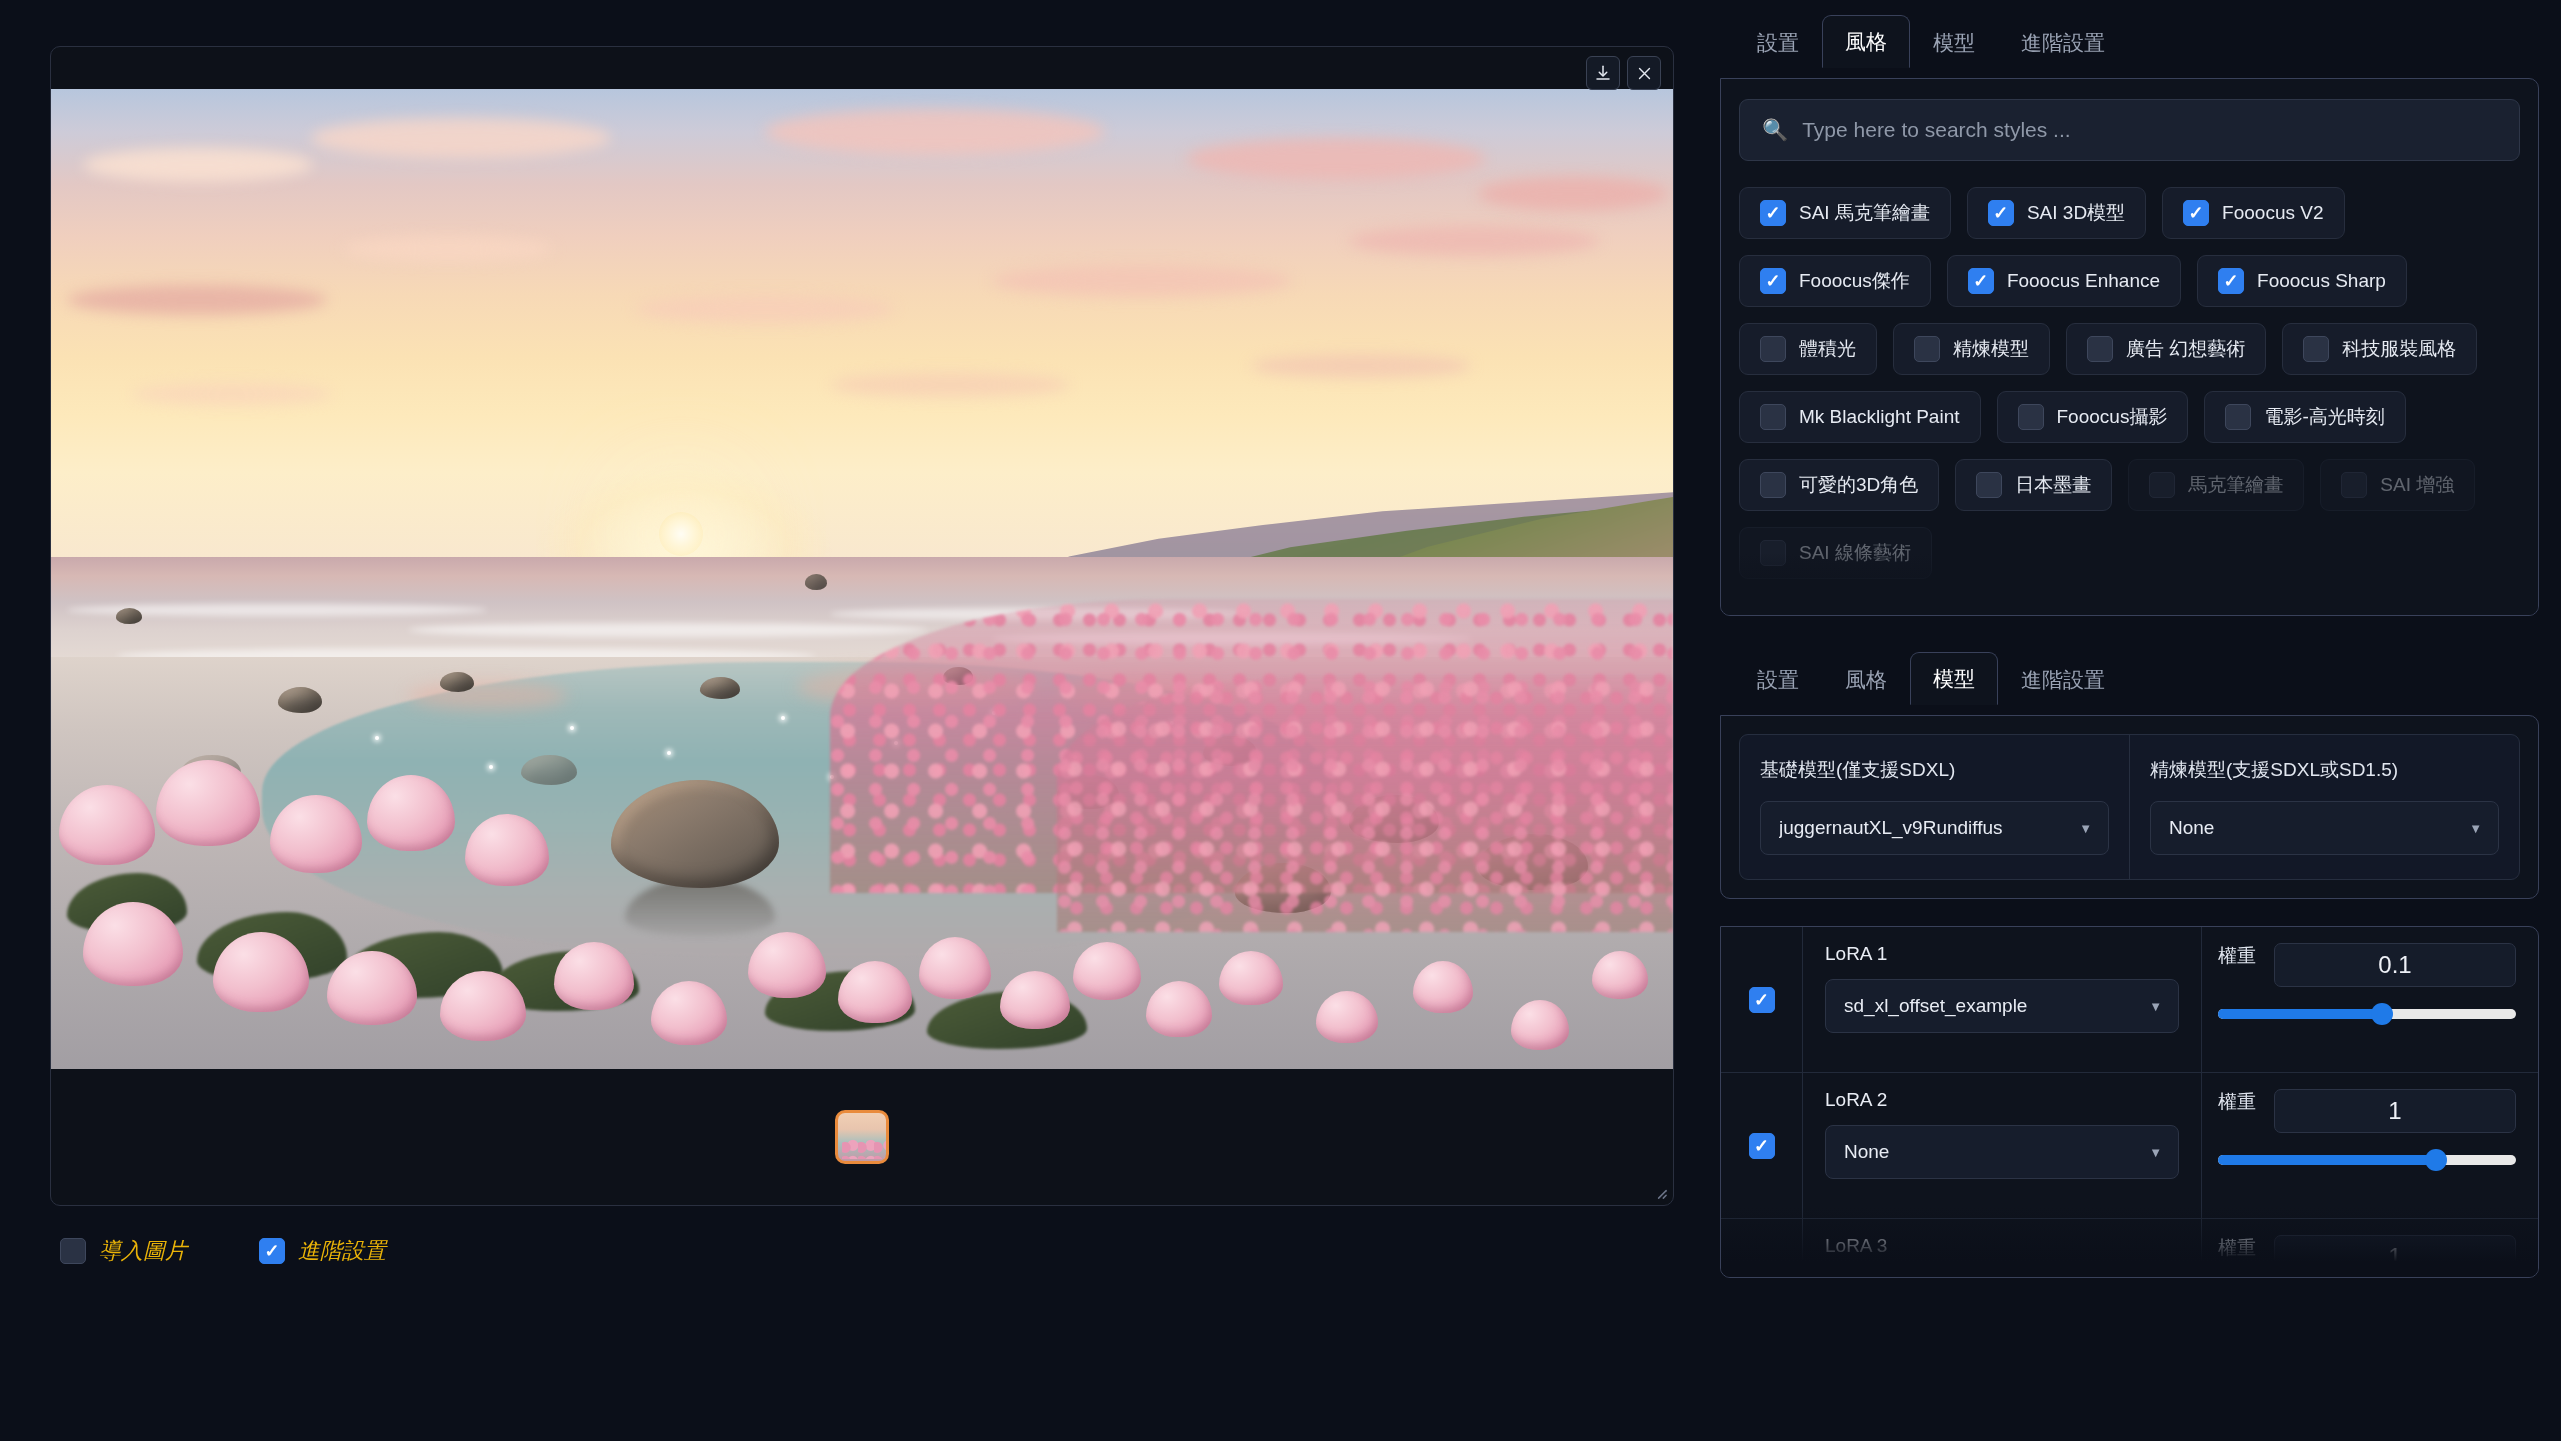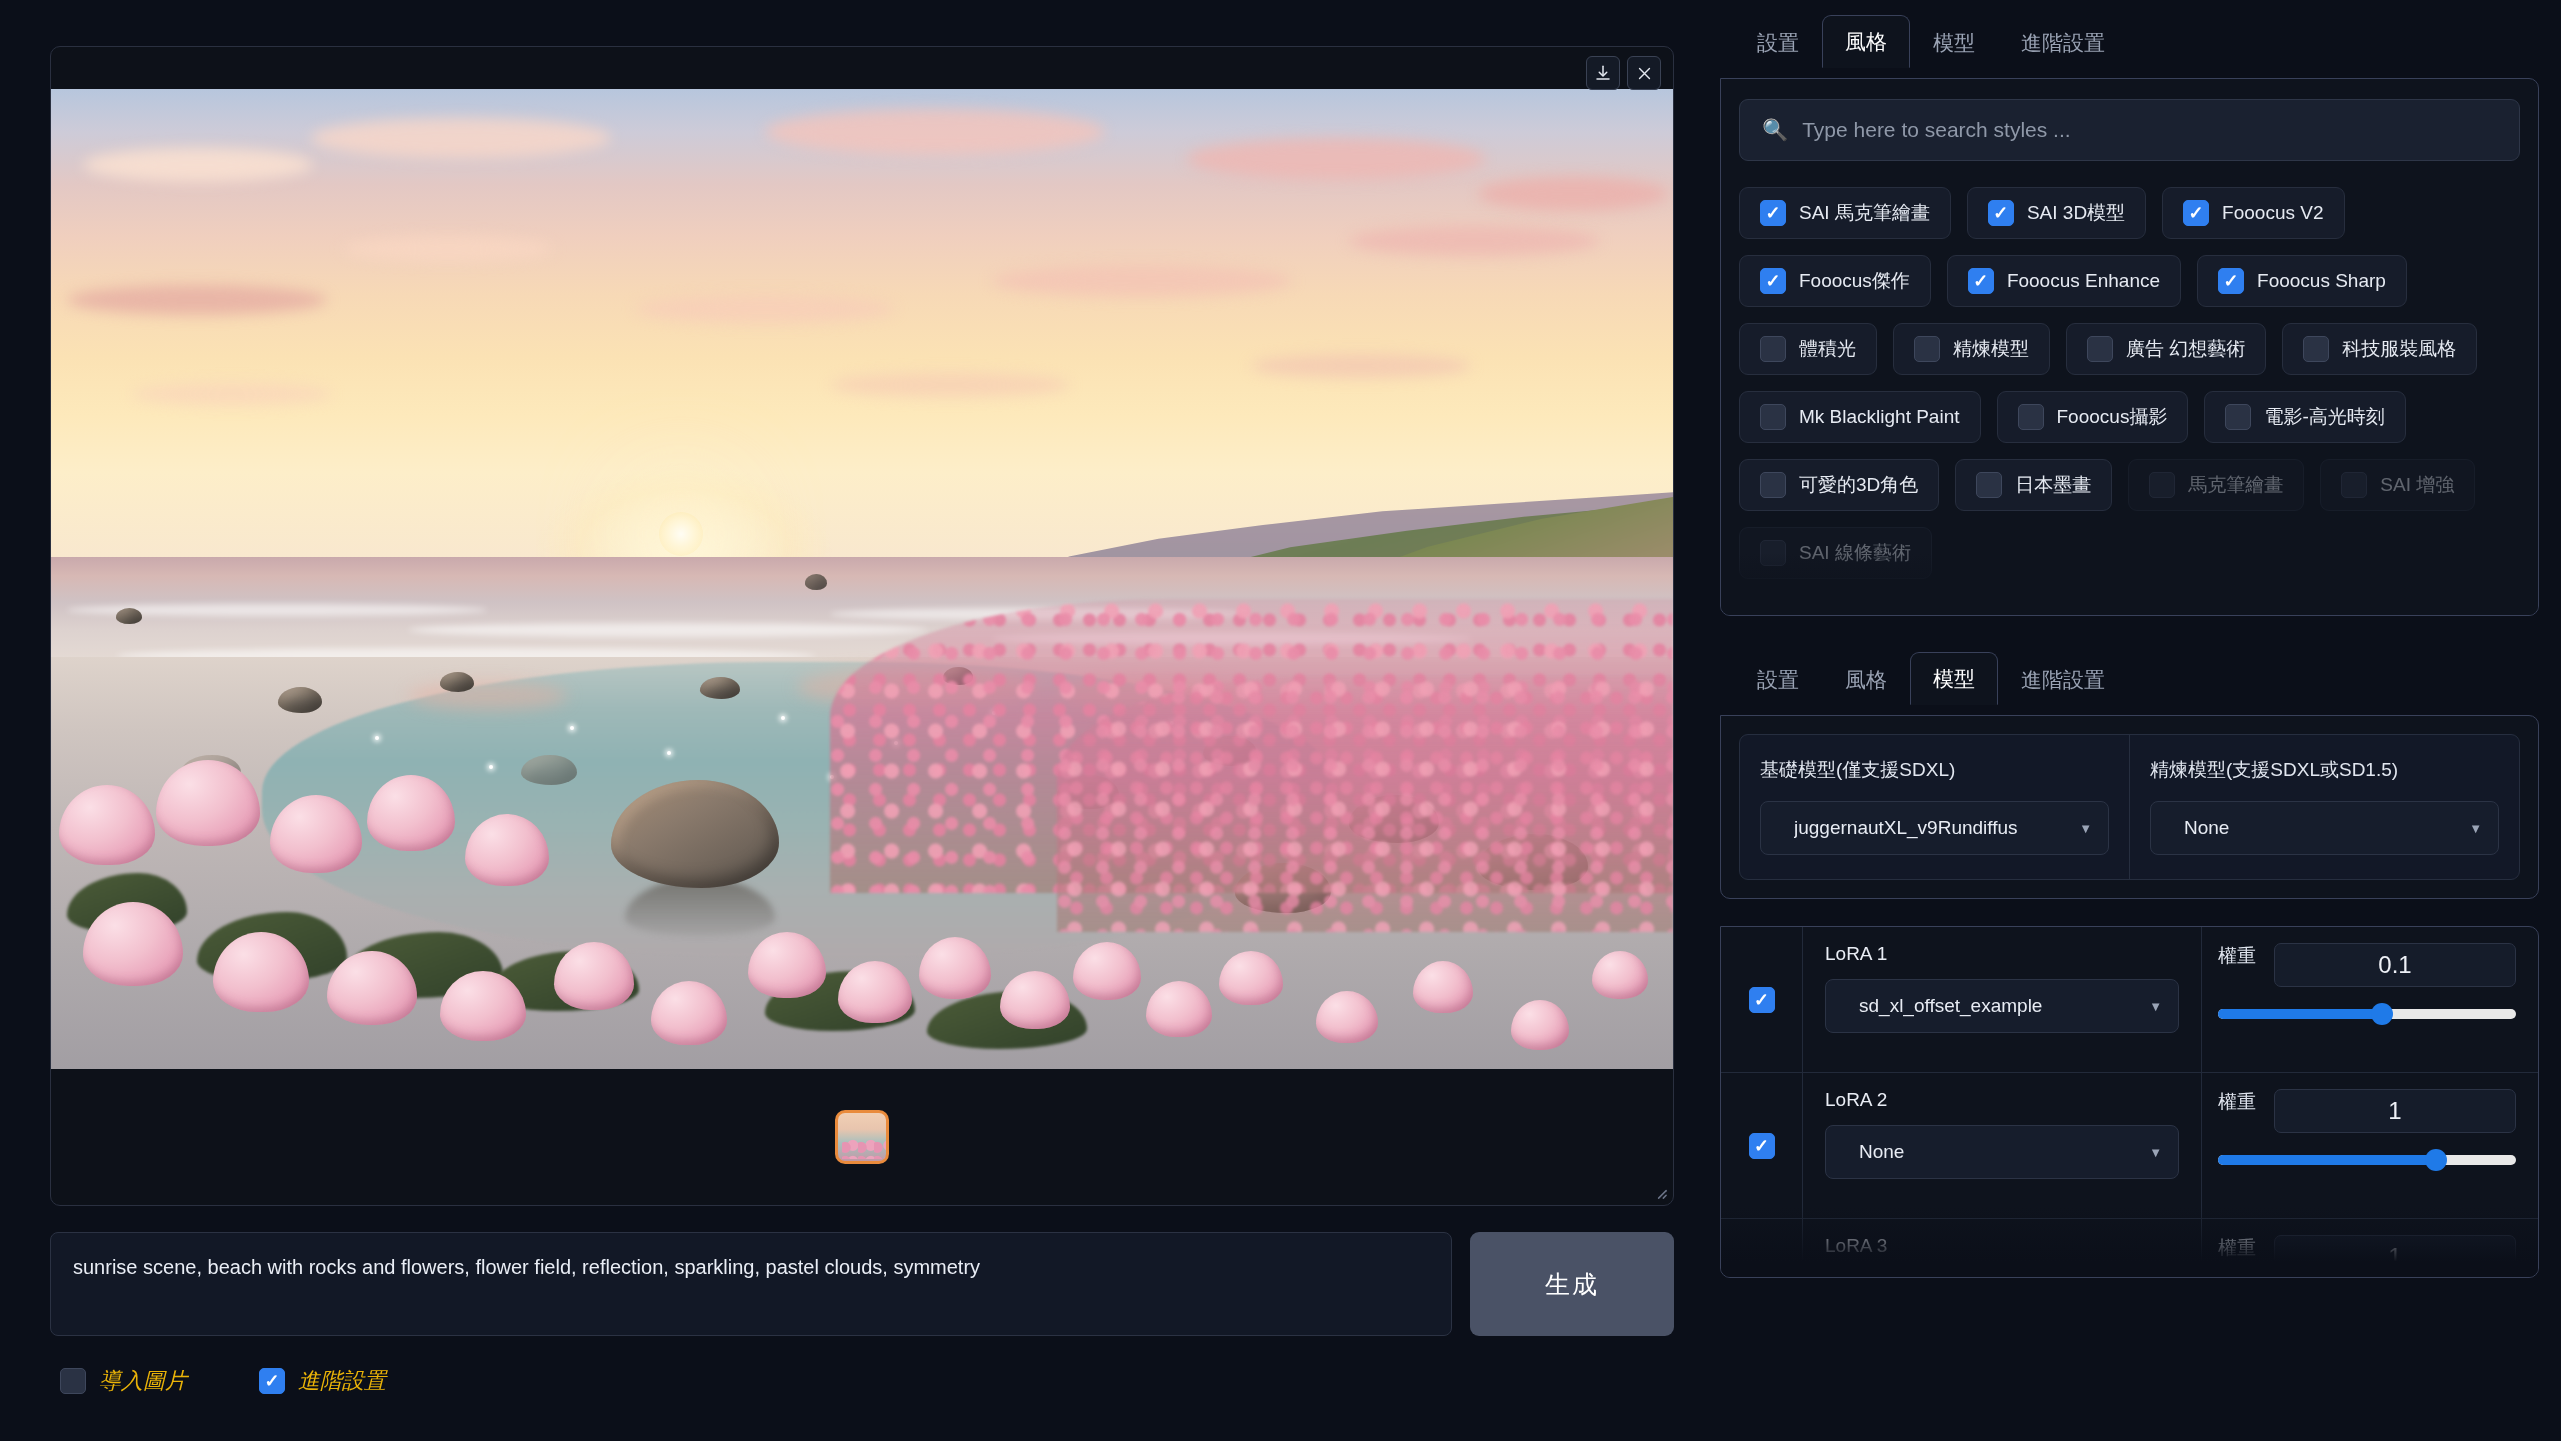--- a/index.html
+++ b/index.html
@@ -282,21 +282,21 @@
     border: 1px solid #2b3purple;
     border: 1px solid #2b3purple;
     border: 1px solid #2b3345;
     border-radius: 8px;
     display: flex; align-items: center; justify-content: space-between;
     padding: 0 16px 0 18px;
     color: #e8ecf4; font-size: 19px;
     overflow: hidden;
   }
   .select .caret { color: #9aa4b6; font-size: 13px; flex: 0 0 auto; margin-left: 8px; }
-  .select .sel-txt { overflow: hidden; text-overflow: clip; white-space: nowrap; margin-left: 15px; }
+  .select .sel-txt { overflow: hidden; text-overflow: clip; white-space: nowrap; }
 
   .lora-panel { margin-top: 16px; padding: 0; overflow: hidden; position: relative; height: 352px; }
   .lora-row { display: flex; border-bottom: 1px solid #222a3a; min-height: 146px; }
   .lora-row:last-child { border-bottom: none; }
   .lora-chk { width: 82px; display: flex; align-items: center; justify-content: center;
               border-right: 1px solid #222a3a; }
   .lora-mid { flex: 1; padding: 16px 22px 18px 22px; border-right: 1px solid #222a3a; }
   .lora-name { color: #e9edf5; font-size: 19px; margin-bottom: 14px; }
   .lora-right { width: 336px; padding: 16px 22px 18px 16px; }
   .w-head { display: flex; align-items: flex-start; gap: 18px; }
@@ -446,24 +446,20 @@
       </div>
 
       <div class="resize-handle">
         <svg width="15" height="15" viewBox="0 0 16 16" fill="none" stroke="currentColor" stroke-width="1.6" stroke-linecap="round">
             <path d="M14 6L6 14"></path>
             <path d="M14 11l-3 3"></path>
           </svg>
       </div>
     </div>
 
-    <div class="prompt-row">
-      <div class="prompt-box">sunrise scene, beach with rocks and flowers, flower field, reflection, sparkling, pastel clouds, symmetry</div>
-      <div class="gen-btn">生成</div>
-    </div>
 
     <div class="bottom-checks">
       <div class="chk-item">
         <span class="cbox"></span>
         <span class="chk-label">導入圖片</span>
       </div>
       <div class="chk-item">
         <span class="cbox on"></span>
         <span class="chk-label">進階設置</span>
       </div>

